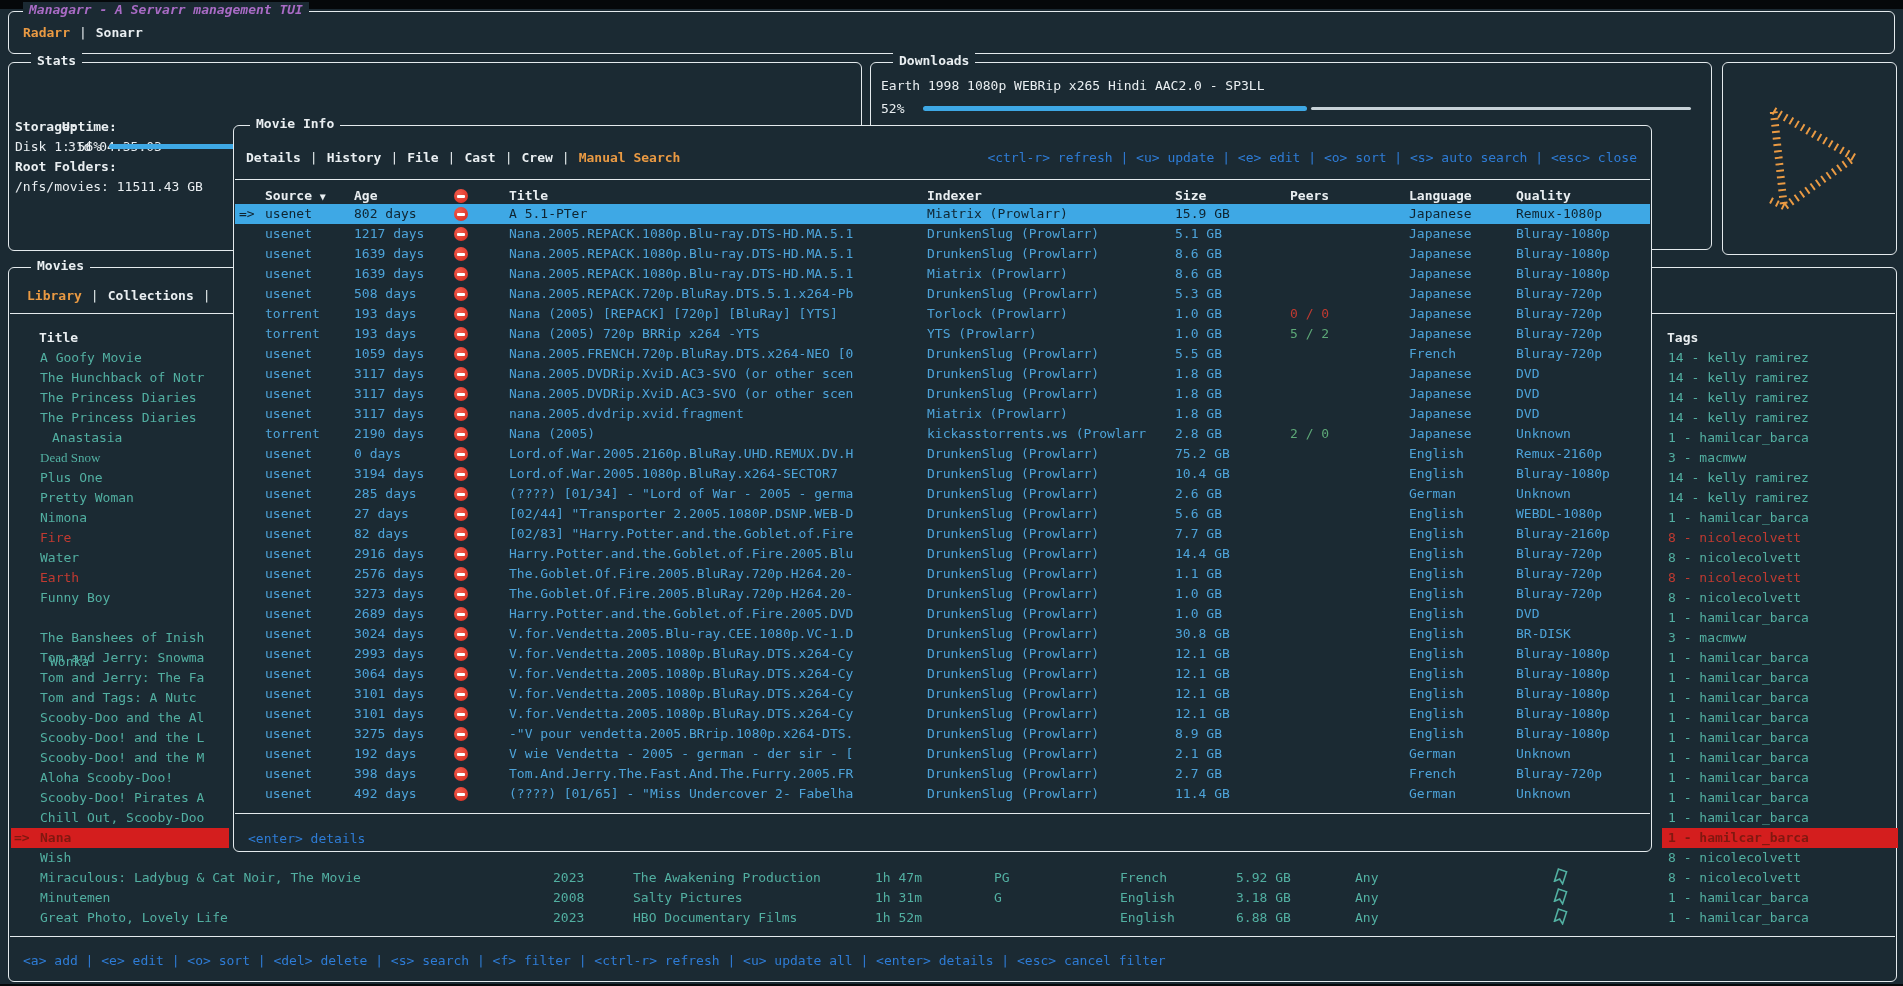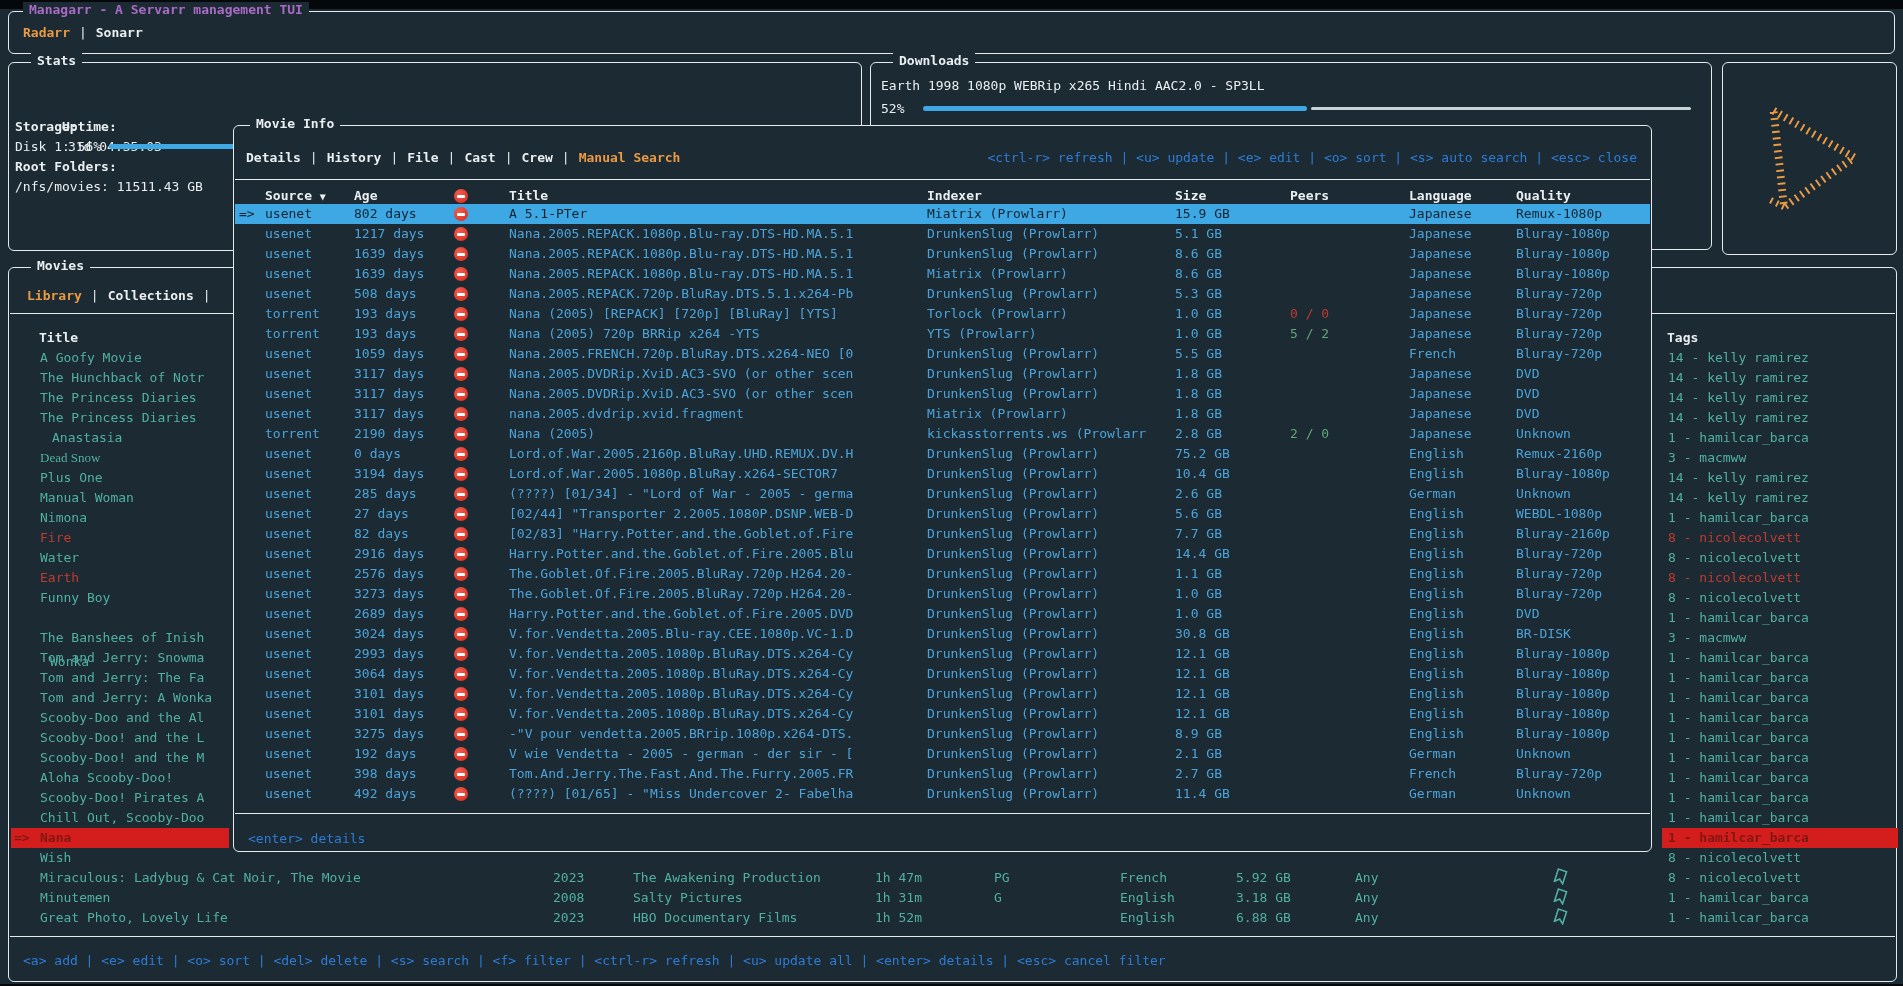--- a/index.html
+++ b/index.html
@@ -34,21 +34,21 @@
   .selrow-search .c{color:var(--seltx)}
   .ontag{color:var(--reddark);font-weight:bold}
   .logo-wrap{position:absolute;left:50%;top:50%;transform:translate(-50%,-50%)}
 </style>
 </head>
 <body>
 
 <div id="screen">
 
   <div class="panel" style="left:8px;top:2px;width:1887px;height:43px">
-    <span class="ptitle" style="left:14px;color:var(--purple);">Managarr - A Servarr management TUI</span>
+    <span class="ptitle" style="left:14px;color:var(--purple);font-style:italic">Managarr - A Servarr management TUI</span>
     <div class="tabbar" style="left:14px;top:11px">
       <span class="tab orange">Radarr</span>
       <span class="tabsep">|</span>
       <span class="tab bold whitetx">Sonarr</span>
     </div>
   </div>
 
   <div class="panel" style="left:8px;top:53px;width:854px;height:189px">
     <span class="ptitle" style="left:22px">Stats</span>
     <div class="c" style="left:6px;top:34px">
@@ -113,21 +113,21 @@
         </div>
         <div class="trow" style="top: 180px;">
           <span class="c teal" style="left: 30px; font-family: Liberation Serif, serif;">Dead Snow</span>
           <span class="c teal" style="left: 1658px;">3 - macmww</span>
         </div>
         <div class="trow" style="top: 200px;">
           <span class="c teal" style="left: 30px;">Plus One</span>
           <span class="c teal" style="left: 1658px;">14 - kelly ramirez</span>
         </div>
         <div class="trow" style="top: 220px;">
-          <span class="c teal" style="left: 30px;">Manual Woman</span>
+          <span class="c teal" style="left: 30px;">Pretty Woman</span>
           <span class="c teal" style="left: 1658px;">14 - kelly ramirez</span>
         </div>
         <div class="trow" style="top: 240px;">
           <span class="c teal" style="left: 30px;">Nimona</span>
           <span class="c teal" style="left: 1658px;">1 - hamilcar_barca</span>
         </div>
         <div class="trow" style="top: 260px;">
           <span class="c redtx" style="left: 30px;">Fire</span>
           <span class="c redtx" style="left: 1658px;">8 - nicolecolvett</span>
         </div>
@@ -153,21 +153,21 @@
         </div>
         <div class="trow" style="top: 380px;">
           <span class="c teal" style="left: 30px;">Tom and Jerry: Snowma</span>
           <span class="c teal" style="left: 1658px;">1 - hamilcar_barca</span>
         </div>
         <div class="trow" style="top: 400px;">
           <span class="c teal" style="left: 30px;">Tom and Jerry: The Fa</span>
           <span class="c teal" style="left: 1658px;">1 - hamilcar_barca</span>
         </div>
         <div class="trow" style="top: 420px;">
-          <span class="c teal" style="left: 30px;">Tom and Jerry: A Wonka</span>
+          <span class="c teal" style="left: 30px;">Tom and Tags: A Nutc</span>
           <span class="c teal" style="left: 1658px;">1 - hamilcar_barca</span>
         </div>
         <div class="trow" style="top: 440px;">
           <span class="c teal" style="left: 30px;">Scooby-Doo and the Al</span>
           <span class="c teal" style="left: 1658px;">1 - hamilcar_barca</span>
         </div>
         <div class="trow" style="top: 460px;">
           <span class="c teal" style="left: 30px;">Scooby-Doo! and the L</span>
           <span class="c teal" style="left: 1658px;">1 - hamilcar_barca</span>
         </div>

